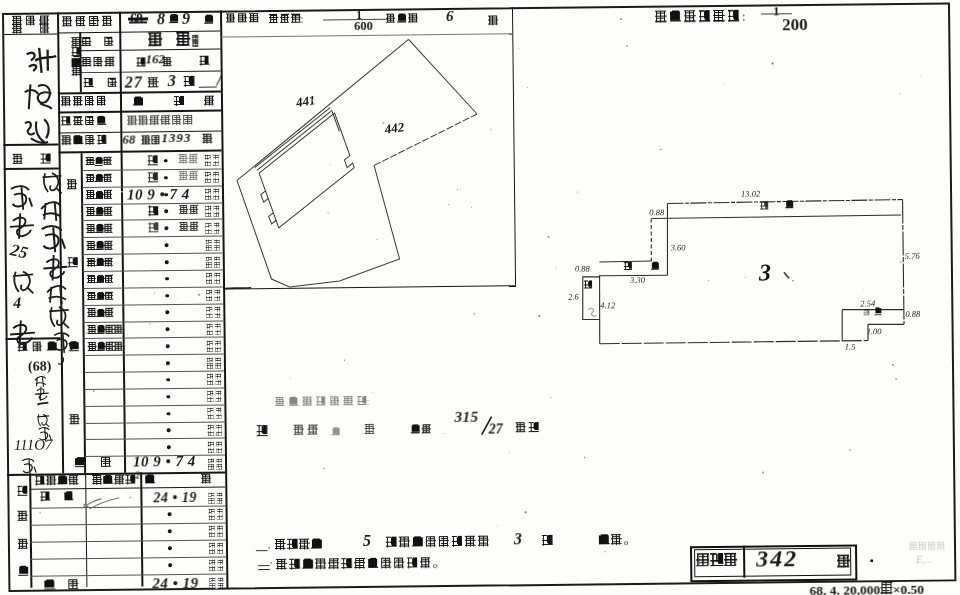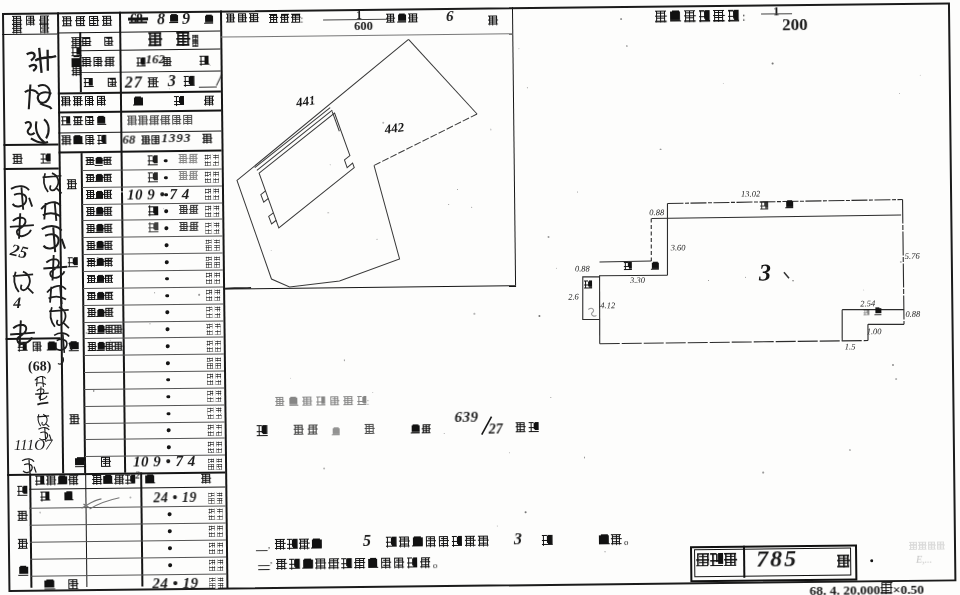--- a/index.html
+++ b/index.html
@@ -300,40 +300,40 @@
 <span class="t" style="left:579px;top:274px;font-size:9px;"><i class="g2"></i></span>
 <svg style="left:582px;top:300px" width="10" height="12" viewBox="0 0 10 12">
         <path d="M1,3 C5,0 8,4 5,6 C2,8 7,11 9,9" stroke="#999" stroke-width="1.1" fill="none"></path>
       </svg>
 <span class="t" style="left:269px;top:387px;font-size:10px;opacity:.5"><i class="g"></i><i style="display:inline-block;width:4.5px"></i><i class="g3"></i><i style="display:inline-block;width:4.5px"></i><i class="g"></i><i style="display:inline-block;width:4.5px"></i><i class="g2"></i><i style="display:inline-block;width:4.5px"></i><i class="g"></i><i style="display:inline-block;width:4.5px"></i><i class="g"></i><i style="display:inline-block;width:4.5px"></i><i class="g2"></i>:</span>
 <span class="t" style="left:250px;top:415px;font-size:12px;"><b><i class="g2"></i></b></span>
 <span class="t" style="left:287px;top:415px;font-size:11px;opacity:.8"><i class="g"></i><i style="display:inline-block;width:4px"></i><i class="g"></i></span>
 <span class="t" style="left:325px;top:418px;font-size:9px;opacity:.45"><i class="g3"></i></span>
 <span class="t" style="left:358px;top:415px;font-size:11px;opacity:.75"><i class="g"></i></span>
 <span class="t" style="left:404px;top:416px;font-size:10px;"><i class="g3"></i><i style="display:inline-block;width:2px"></i><i class="g"></i></span>
-<span class="t" style="left:448px;top:402px;font-size:15px;letter-spacing:0.5px"><span class="hw">639</span></span>
+<span class="t" style="left:448px;top:402px;font-size:15px;letter-spacing:0.5px"><span class="hw">315</span></span>
 <svg style="left:473px;top:408px" width="14" height="20" viewBox="0 0 14 20">
         <path d="M12,1 L2,19" stroke="#161616" stroke-width="1.6" fill="none"></path>
       </svg>
 <span class="t" style="left:482px;top:415px;font-size:14px;"><span class="hw">27</span></span>
 <span class="t" style="left:509px;top:415px;font-size:11px;"><b><i class="g"></i><i style="display:inline-block;width:3px"></i><i class="g2"></i></b></span>
 <span class="t" style="left:248px;top:534px;font-size:11.5px;"><b>—</b><span style="font-size:9px">’</span></span>
 <span class="t" style="left:267px;top:529px;font-size:11.5px;"><i class="g"></i><i style="display:inline-block;width:1.5px"></i><i class="g2"></i><i style="display:inline-block;width:1.5px"></i><i class="g"></i><i style="display:inline-block;width:1.5px"></i><i class="g3"></i></span>
 <span class="t" style="left:355px;top:524px;font-size:16px;"><span class="hw">5</span></span>
 <span class="t" style="left:378px;top:528px;font-size:11.5px;"><i class="g2"></i><i style="display:inline-block;width:2.6px"></i><i class="g"></i><i style="display:inline-block;width:2.6px"></i><i class="g3"></i><i style="display:inline-block;width:2.6px"></i><i class="g"></i><i style="display:inline-block;width:2.6px"></i><i class="g"></i><i style="display:inline-block;width:2.6px"></i><i class="g2"></i><i style="display:inline-block;width:2.6px"></i><i class="g"></i><i style="display:inline-block;width:2.6px"></i><i class="g"></i></span>
 <span class="t" style="left:506px;top:524px;font-size:16px;"><span class="hw">3</span></span>
 <span class="t" style="left:534px;top:528px;font-size:11.5px;"><i class="g2"></i></span>
 <span class="t" style="left:591px;top:528px;font-size:11.5px;"><i class="g3"></i><i style="display:inline-block;width:1.5px"></i><i class="g"></i><span style="font-size:9px"> o</span></span>
 <span class="t" style="left:250px;top:549px;font-size:11.5px;"><b style="text-decoration:underline">—</b><span style="font-size:9px">’</span></span>
 <span class="t" style="left:268px;top:549px;font-size:11.5px;"><i class="g"></i><i style="display:inline-block;width:2.5px"></i><i class="g2"></i><i style="display:inline-block;width:2.5px"></i><i class="g3"></i><i style="display:inline-block;width:2.5px"></i><i class="g"></i><i style="display:inline-block;width:2.5px"></i><i class="g"></i><i style="display:inline-block;width:2.5px"></i><i class="g2"></i><i style="display:inline-block;width:2.5px"></i><i class="g"></i><i style="display:inline-block;width:2.5px"></i><i class="g3"></i><i style="display:inline-block;width:2.5px"></i><i class="g"></i><i style="display:inline-block;width:2.5px"></i><i class="g"></i><i style="display:inline-block;width:2.5px"></i><i class="g2"></i><i style="display:inline-block;width:2.5px"></i><i class="g"></i><span style="font-size:9px"> o</span></span>
 <div style="position:absolute;left:681.8px;top:540.8px;width:163px;height:32.5px;border:2px solid #111"></div>
 <div style="position:absolute;left:685.8px;top:544.3px;width:155px;height:25.5px;border:1.2px solid #111"></div>
 <div class="vl" style="left:735px;top:541px;height:32px;width:1.6px;background:#111"></div>
 <span class="t" style="left:688px;top:548px;font-size:14.5px;"><b><i class="g"></i><i style="display:inline-block;width:0.5px"></i><i class="g2"></i><i style="display:inline-block;width:0.5px"></i><i class="g"></i></b></span>
-<span class="t" style="left:748px;top:542px;font-size:24px;letter-spacing:2px"><span class="hw">785</span></span>
+<span class="t" style="left:748px;top:542px;font-size:24px;letter-spacing:2px"><span class="hw">342</span></span>
 <span class="t" style="left:829px;top:551px;font-size:14px;"><i class="g"></i></span>
 <div class="dot" style="left:862px;top:556px;width:3.4px;height:3.4px"></div>
 <span class="t" style="left:901px;top:539px;font-size:9px;opacity:.14"><i class="g"></i><i style="display:inline-block;width:1px"></i><i class="g"></i><i style="display:inline-block;width:1px"></i><i class="g"></i><i style="display:inline-block;width:1px"></i><i class="g"></i></span>
 <span class="t" style="left:908px;top:552px;font-size:10px;opacity:.6"><span style="color:#999;font-style:italic">E,...</span></span>
 <span class="t" style="left:801px;top:578.5px;font-size:13.5px;"><b>68. 4. 20,000<i class="g" style="font-style:normal"></i>×0.50</b></span>
 <svg style="left:0;top:0" width="947" height="578" viewBox="0 0 947 578">
 <defs>
 <g id="hz1">
             <path d="M3,6 C8,2 13,4 11,8 C9,12 4,11 6,15 C8,18 14,15 15,12 M8,1 L7,18 M1,10 L17,9" stroke-width="1.25" fill="none"></path>
           </g>

